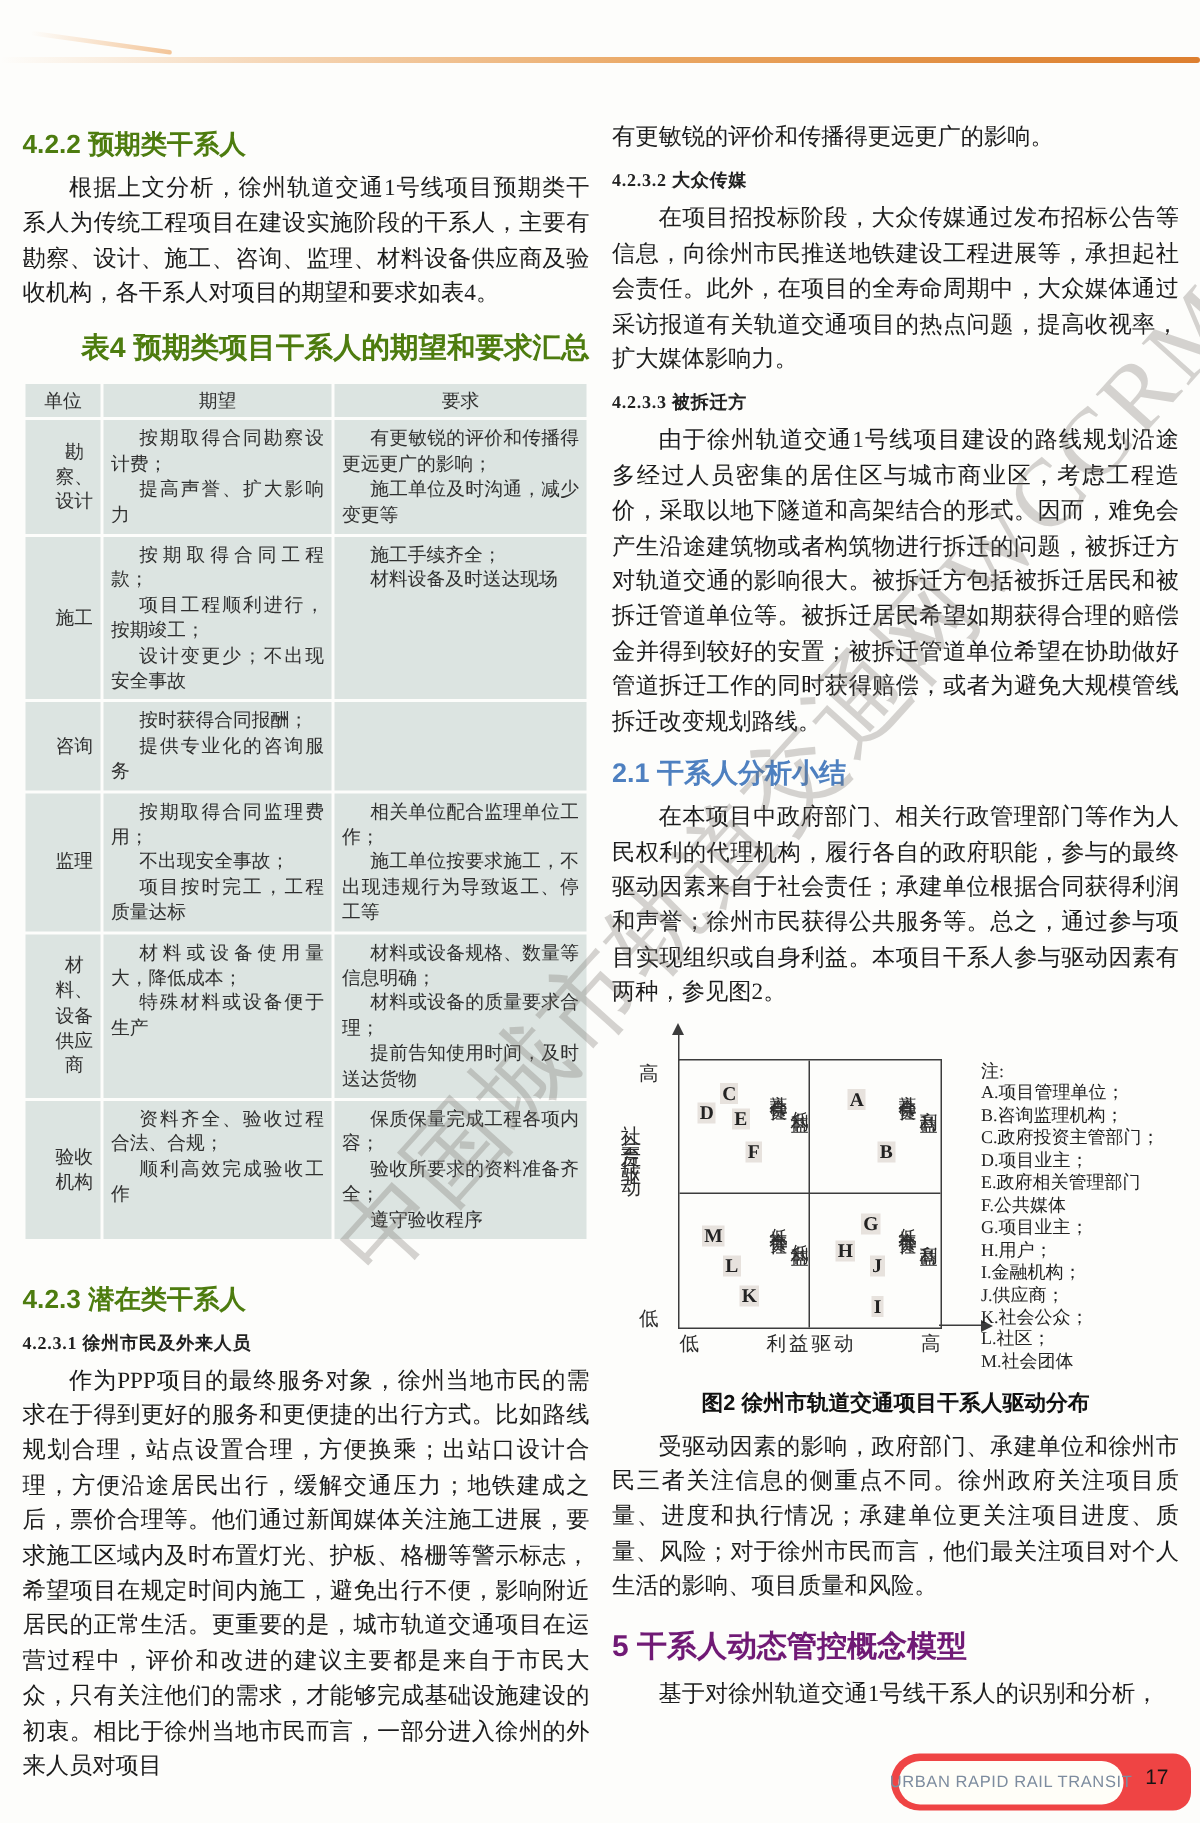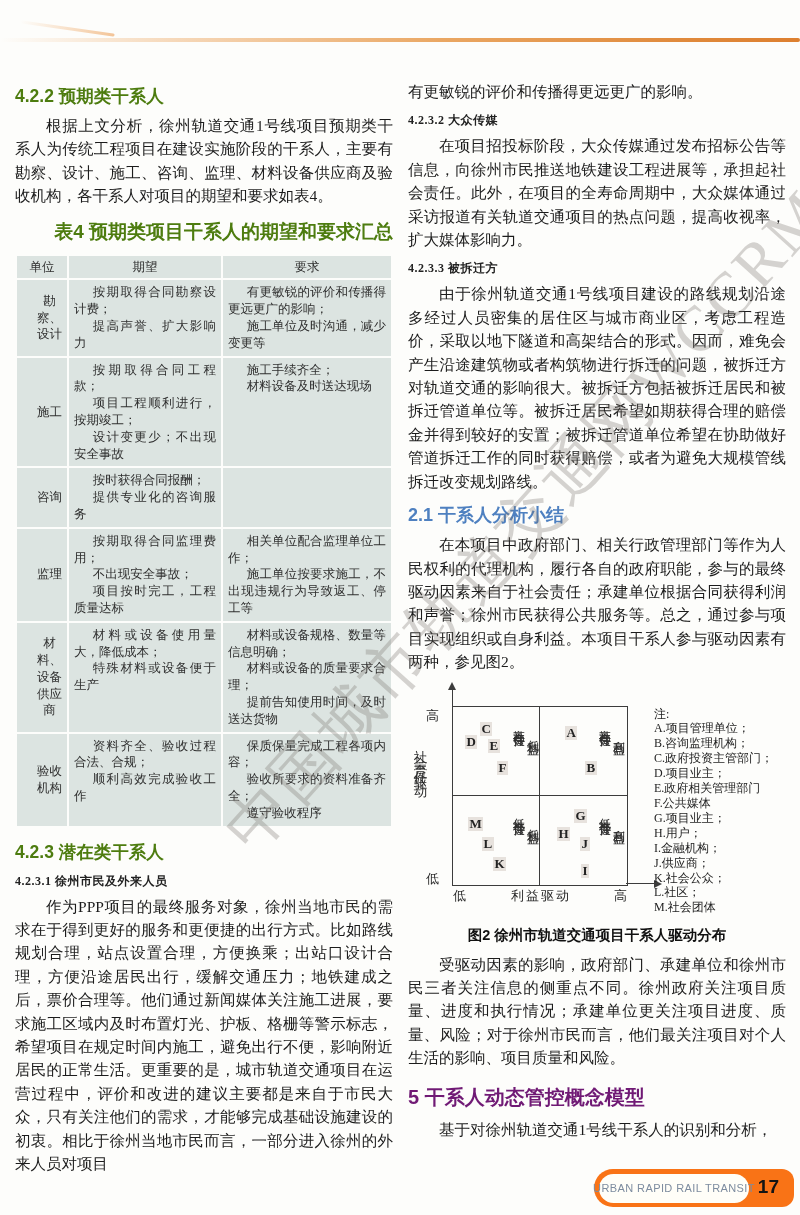--- a/index.html
+++ b/index.html
@@ -66,28 +66,28 @@
   .legend div{white-space:nowrap;}
   .fig-caption{font-family:"Liberation Sans","DejaVu Sans",sans-serif;font-weight:bold;
       font-size:14.5px;text-align:center;margin:6px 0 8px 0;color:#111;}
 
   
   .watermark{position:absolute;left:205px;top:812px;transform:rotate(-48deg);transform-origin:0 0;
       font-size:64px;letter-spacing:3px;color:rgba(118,112,106,.30);white-space:nowrap;
       pointer-events:none;z-index:5;font-family:"Liberation Serif",serif;}
 
   
-  .footer-badge{position:absolute;right:6px;top:1169px;width:200px;height:38px;background:#f97316;
+  .footer-badge{position:absolute;right:6px;top:1169px;width:200px;height:38px;background:#ef4444;
       border-radius:19px 12px 12px 19px;z-index:2;}
   .footer-pill{position:absolute;left:5px;top:4.5px;width:150px;height:29px;background:#fffef8;
       border-radius:15px;display:flex;align-items:center;justify-content:center;}
   .journal{font-family:"Liberation Sans","DejaVu Sans",sans-serif;font-size:11px;
       letter-spacing:.4px;color:#7d8c9f;white-space:nowrap;}
   .pagenum{position:absolute;right:15px;top:7px;font-family:"Liberation Sans",sans-serif;
-      font-weight:bold;font-size:19px;color:#141414;}
+      font-weight:normal;font-size:14px;color:#141414;}
 </style>
 </head>
 <body>
 
 <div class="page">
 
   <div class="top-rule"></div>
   <div class="top-swoosh"></div>
 
   <div class="col col-left">
@@ -173,21 +173,21 @@
           </td>
           <td>
             <p>保质保量完成工程各项内容；</p>
             <p>验收所要求的资料准备齐全；</p>
             <p>遵守验收程序</p>
           </td>
         </tr>
       </tbody>
     </table>
 
-    <h3 class="h-num" style="margin-top:12px">4.2.3  潜在类干系人</h3>
+    <h3 class="h-num" style="margin-top:26px">4.2.3  潜在类干系人</h3>
     <h4 class="h-sub">4.2.3.1  徐州市民及外来人员</h4>
     <p class="body-p">作为PPP项目的最终服务对象，徐州当地市民的需求在于得到更好的服务和更便捷的出行方式。比如路线规划合理，站点设置合理，方便换乘；出站口设计合理，方便沿途居民出行，缓解交通压力；地铁建成之后，票价合理等。他们通过新闻媒体关注施工进展，要求施工区域内及时布置灯光、护板、格栅等警示标志，希望项目在规定时间内施工，避免出行不便，影响附近居民的正常生活。更重要的是，城市轨道交通项目在运营过程中，评价和改进的建议主要都是来自于市民大众，只有关注他们的需求，才能够完成基础设施建设的初衷。相比于徐州当地市民而言，一部分进入徐州的外来人员对项目</p>
   </div>
 
   <div class="col col-right">
     <p class="body-p noindent">有更敏锐的评价和传播得更远更广的影响。</p>
     <h4 class="h-sub">4.2.3.2  大众传媒</h4>
     <p class="body-p">在项目招投标阶段，大众传媒通过发布招标公告等信息，向徐州市民推送地铁建设工程进展等，承担起社会责任。此外，在项目的全寿命周期中，大众媒体通过采访报道有关轨道交通项目的热点问题，提高收视率，扩大媒体影响力。</p>
     <h4 class="h-sub">4.2.3.3  被拆迁方</h4>
     <p class="body-p">由于徐州轨道交通1号线项目建设的路线规划沿途多经过人员密集的居住区与城市商业区，考虑工程造价，采取以地下隧道和高架结合的形式。因而，难免会产生沿途建筑物或者构筑物进行拆迁的问题，被拆迁方对轨道交通的影响很大。被拆迁方包括被拆迁居民和被拆迁管道单位等。被拆迁居民希望如期获得合理的赔偿金并得到较好的安置；被拆迁管道单位希望在协助做好管道拆迁工作的同时获得赔偿，或者为避免大规模管线拆迁改变规划路线。</p>

